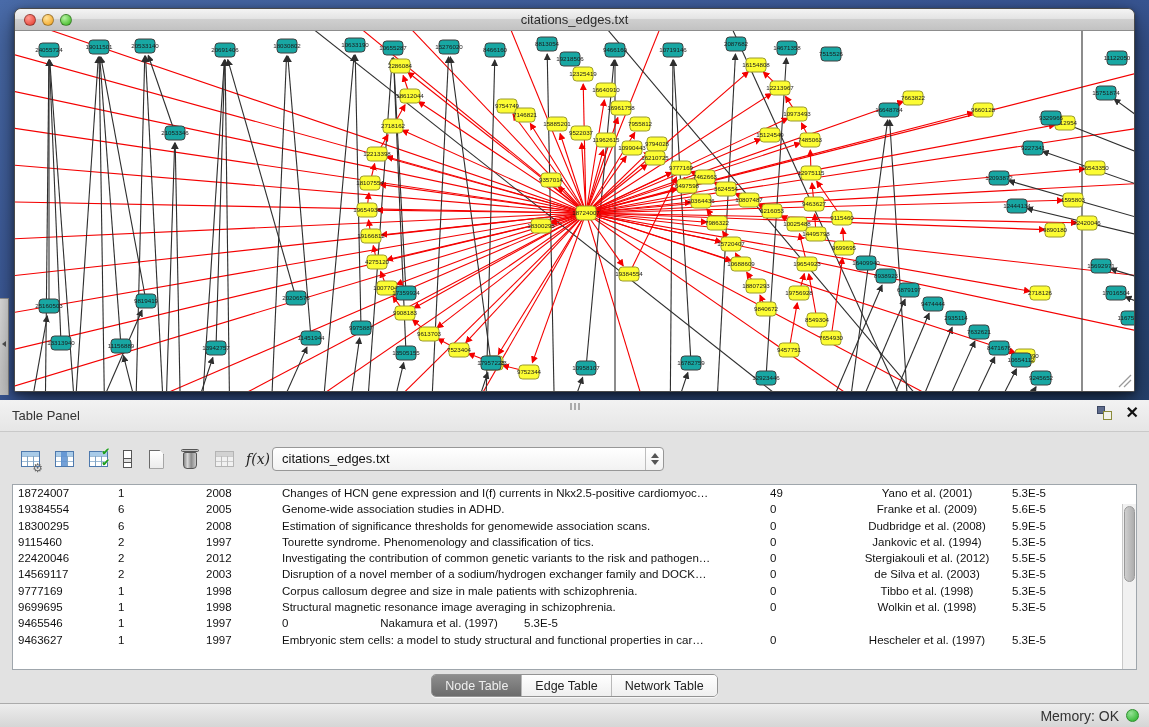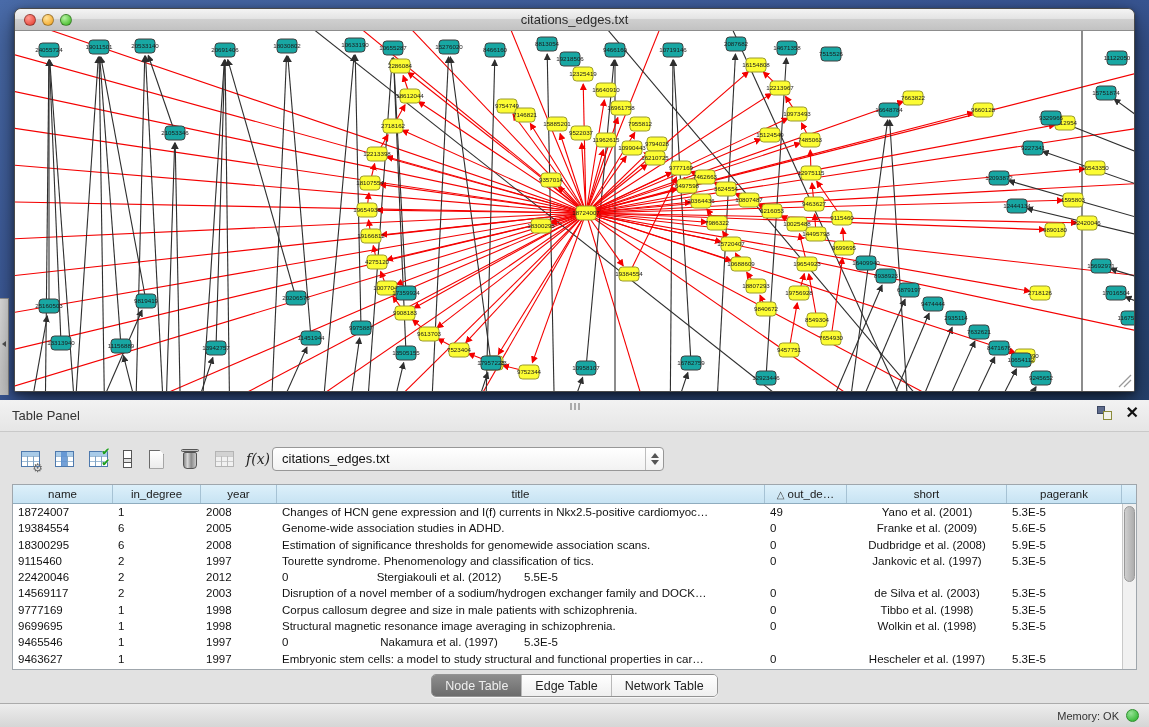--- a/index.html
+++ b/index.html
@@ -102,21 +102,21 @@
     box-shadow:0 1px 1px rgba(255,255,255,.8); }
   .seg button { height:21px; padding:0 13px; font-size:12.5px; color:#222; border:none;
     background:linear-gradient(#FFFFFF,#EFEFEF); border-left:1px solid #B9B9B9; }
   .seg button:first-child { border-left:none; }
   .seg button.sel { background:linear-gradient(#8D8D8D,#6C6C6C); color:#EFEFEF; }
 
   
   .statusbar { position:absolute; left:0; top:703px; width:1149px; height:24px;
     background:linear-gradient(#EDEDED,#D6D6D6); border-top:1px solid #ABABAB;
     display:flex; align-items:center; justify-content:flex-end; padding-right:10px; gap:7px; }
-  .statusbar .memtxt { font-size:11px; color:#333; }
+  .statusbar .memtxt { font-size:14px; color:#333; }
   .memdot { width:13px; height:13px; border-radius:50%;
     background:radial-gradient(circle at 35% 30%, #97E297, #3DBB3D 75%); border:1px solid #2E8F2E; }
 </style>
 </head>
 <body>
 
 <div class="desktop">
   <div class="left-strip">
     <div class="arr"></div>
   </div>
@@ -842,29 +842,20 @@
     </div>
   <div class="tbl-select">
     <span>citations_edges.txt</span>
     <span class="spin">
         <span class="up"></span>
         <span class="down"></span>
       </span>
   </div>
 
   <div class="tablewrap">
-    <div class="thead" id="thead">
-        <div class="th c0">name</div>
-        <div class="th c1">in_degree</div>
-        <div class="th c2">year</div>
-        <div class="th c3">title</div>
-        <div class="th c4"><span class="sortglyph">△</span>out_de…</div>
-        <div class="th c5">short</div>
-        <div class="th c6">pagerank</div>
-      </div>
     <div class="tbody" id="tbody">
         <div class="tr">
           <div class="td c0">18724007</div>
           <div class="td c1">1</div>
           <div class="td c2">2008</div>
           <div class="td c3">Changes of HCN gene expression and I(f) currents in Nkx2.5-positive cardiomyoc…</div>
           <div class="td c4">49</div>
           <div class="td c5 center">Yano et al. (2001)</div>
           <div class="td c6">5.3E-5</div>
         </div>
@@ -885,27 +876,28 @@
           <div class="td c4">0</div>
           <div class="td c5 center">Dudbridge et al. (2008)</div>
           <div class="td c6">5.9E-5</div>
         </div>
         <div class="tr">
           <div class="td c0">9115460</div>
           <div class="td c1">2</div>
           <div class="td c2">1997</div>
           <div class="td c3">Tourette syndrome. Phenomenology and classification of tics.</div>
           <div class="td c4">0</div>
-          <div class="td c5 center">Jankovic et al. (1997)</div>
+          <div class="td c5 center">Jankovic et al. (1994)</div>
           <div class="td c6">5.3E-5</div>
         </div>
         <div class="tr">
           <div class="td c0">22420046</div>
           <div class="td c1">2</div>
           <div class="td c2">2012</div>
+          <div class="td c3">Investigating the contribution of common genetic variants to the risk and pathogen…</div>
           <div class="td c4">0</div>
           <div class="td c5 center">Stergiakouli et al. (2012)</div>
           <div class="td c6">5.5E-5</div>
         </div>
         <div class="tr">
           <div class="td c0">14569117</div>
           <div class="td c1">2</div>
           <div class="td c2">2003</div>
           <div class="td c3">Disruption of a novel member of a sodium/hydrogen exchanger family and DOCK…</div>
           <div class="td c4">0</div>

